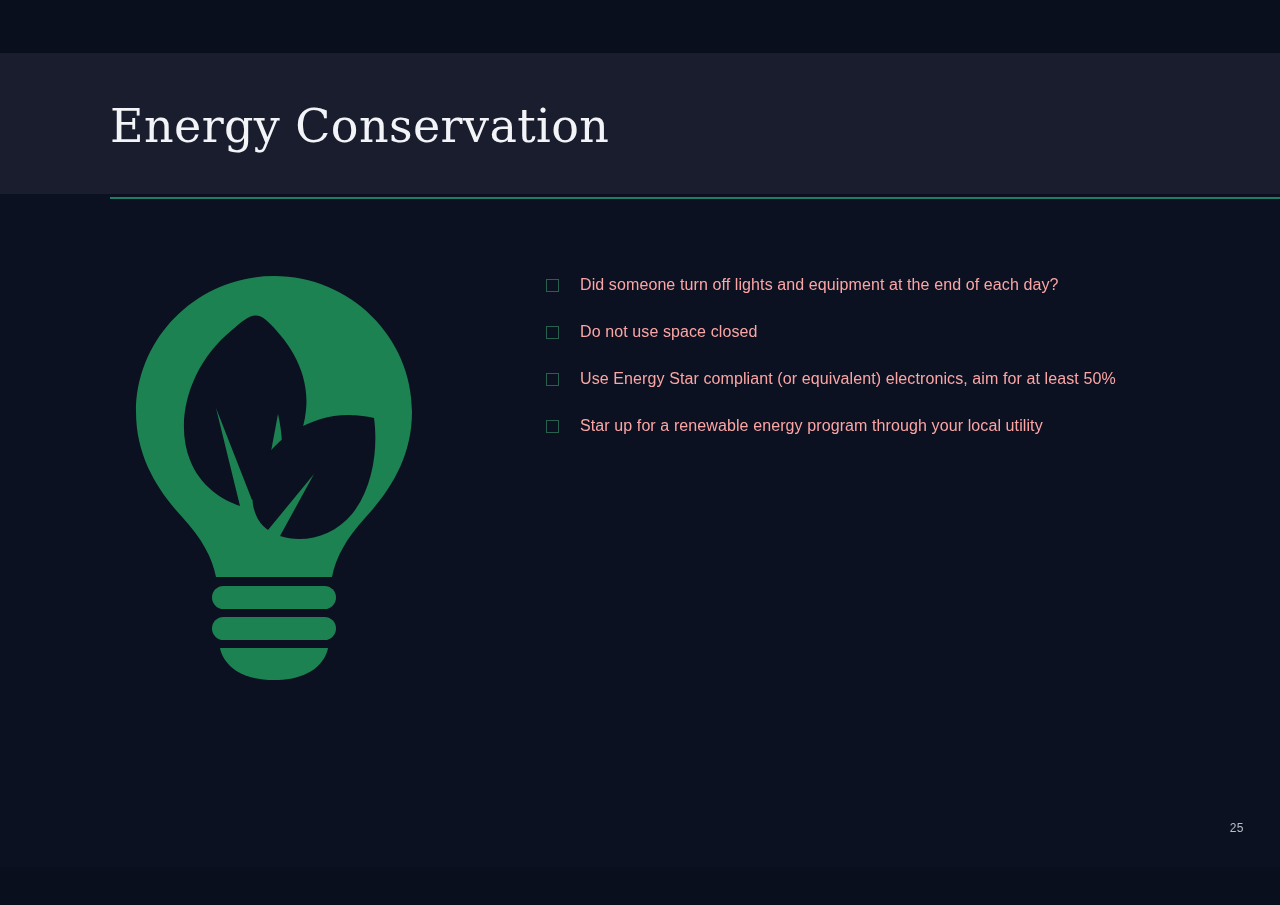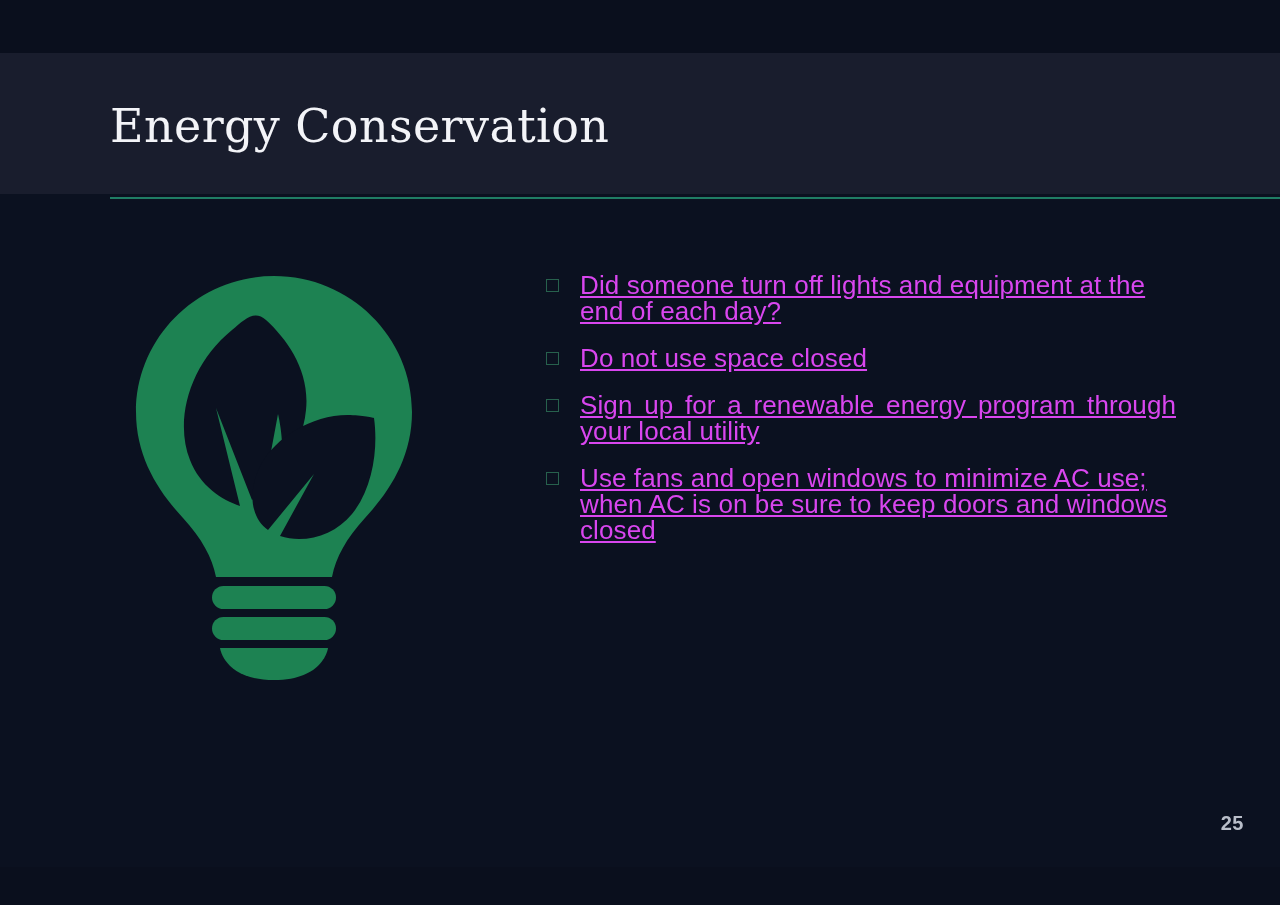--- a/index.html
+++ b/index.html
@@ -89,39 +89,38 @@
     height: 11px;
     margin-top: 7px;
     margin-right: 21px;
     border: 1px solid #27614d;
     background: transparent;
     box-sizing: content-box;
   }
 
   .check-text {
     flex: 1 1 auto;
-    color: #d946ef;
-    font-size: 26px;
+    color: #fca5a5;
+    font-size: 16px;
     line-height: 26px;
     font-weight: 300;
     letter-spacing: 0.1px;
-    text-decoration: underline;
   }
   .check-text.justify {
     text-align: justify;
     text-align-last: left;
   }
 
   .page-number {
     position: absolute;
     right: 36px;
     bottom: 32px;
     color: #b9bec9;
-    font-size: 20px;
-    font-weight: 700;
+    font-size: 12px;
+    font-weight: 400;
     letter-spacing: 0.5px;
   }
 </style>
 </head>
 <body>
 
 <div class="slide">
 
   <div class="top-strip"></div>
   <div class="header-band"></div>
@@ -180,30 +179,30 @@
     <div class="check-item">
       <span class="checkbox"></span>
       <span class="check-text">Did someone turn off lights and equipment at the end of each day?</span>
     </div>
 
     <div class="check-item">
       <span class="checkbox"></span>
       <span class="check-text">Do not use space closed</span>
     </div>
 
-
-
-
-    <div class="check-item">
-      <span class="checkbox"></span>
-      <span class="check-text justify">Sign up for a renewable energy program through your local utility</span>
-    </div>
-
-    <div class="check-item">
-      <span class="checkbox"></span>
-      <span class="check-text">Use fans and open windows to minimize AC use; when AC is on be sure to keep doors and windows closed</span>
-    </div>
+    <div class="check-item">
+      <span class="checkbox"></span>
+      <span class="check-text justify">Use Energy Star compliant (or equivalent) electronics, aim for at least 50%</span>
+    </div>
+
+
+
+    <div class="check-item">
+      <span class="checkbox"></span>
+      <span class="check-text justify">Star up for a renewable energy program through your local utility</span>
+    </div>
+
 
   </div>
 
   <div class="page-number">25</div>
 
 </div>
 
 </body></html>

